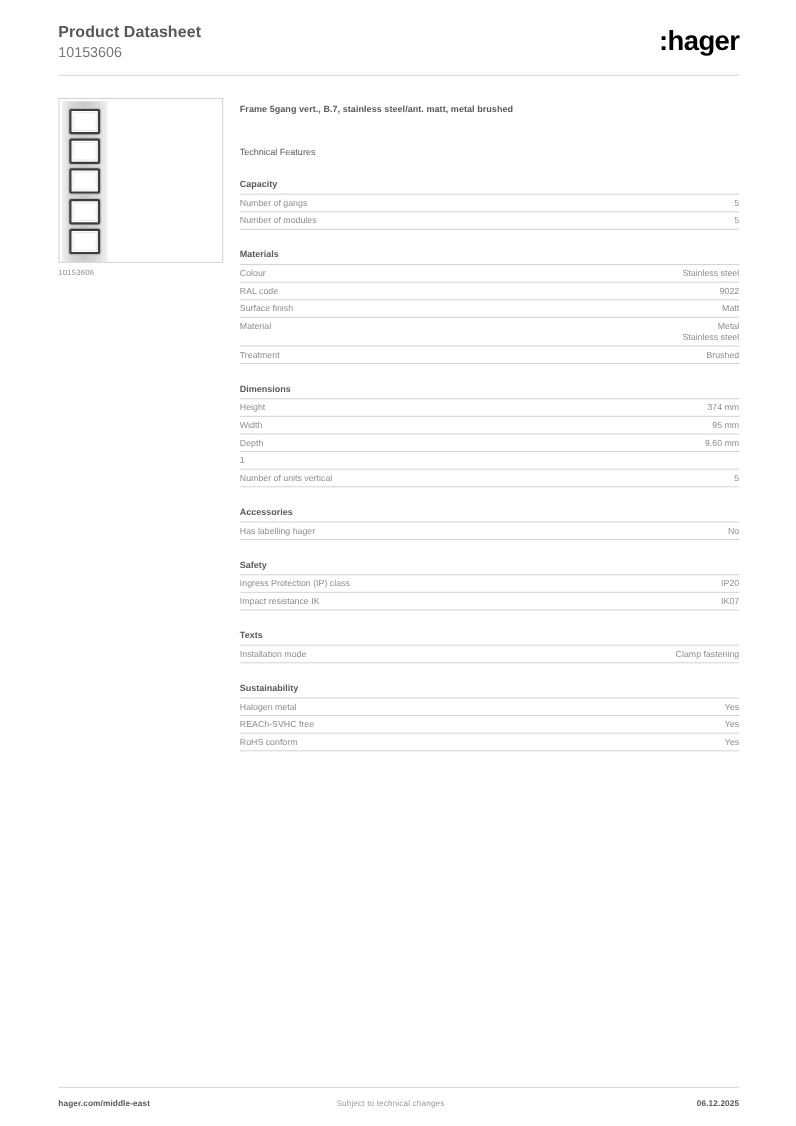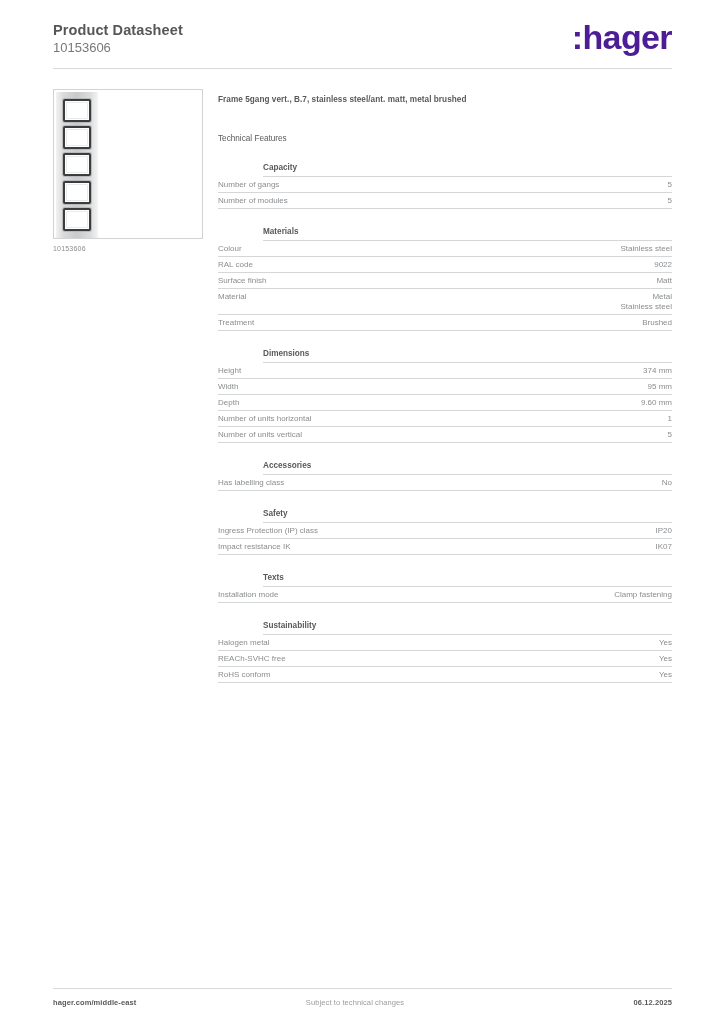--- a/index.html
+++ b/index.html
@@ -34,23 +34,23 @@
     line-height: 17px;
   }
   .doc-subtitle {
     font-size: 13px;
     font-weight: normal;
     color: #76787a;
     line-height: 16px;
     margin-top: 1px;
   }
   .logo {
-    font-size: 34px;
-    font-weight: bold;
-    color: #4c1d95;
+    font-size: 25px;
+    font-weight: bold;
+    color: #000000;
     letter-spacing: -0.6px;
     line-height: 26px;
     padding-top: 4px;
   }
   .header-rule {
     position: absolute;
     left: 53px; top: 68px;
     width: 619px; height: 1px;
     background: #d8d9da;
   }
@@ -122,21 +122,20 @@
   }
   .section { margin-top: 17px; }
   .section:first-of-type { margin-top: 18px; }
   .section-title {
     font-size: 8.2px;
     font-weight: bold;
     color: #58595b;
     padding-bottom: 3px;
     border-bottom: 1px solid #d5d6d7;
     line-height: 11px;
-    margin-left: 45px;
   }
   .row {
     display: flex;
     justify-content: space-between;
     align-items: flex-start;
     border-bottom: 1px solid #d5d6d7;
     padding: 3px 0 2px 0;
     min-height: 14px;
   }
   .row-label {
@@ -266,32 +265,31 @@
           </div>
           <div class="row">
             <div class="row-label">Width</div>
             <div class="row-value">95 mm</div>
           </div>
           <div class="row">
             <div class="row-label">Depth</div>
             <div class="row-value">9.60 mm</div>
           </div>
           <div class="row">
-            <div class="row-label">Number of units horizontal</div>
             <div class="row-value">1</div>
           </div>
           <div class="row">
             <div class="row-label">Number of units vertical</div>
             <div class="row-value">5</div>
           </div>
         </div>
         <div class="section">
           <div class="section-title">Accessories</div>
           <div class="row">
-            <div class="row-label">Has labelling class</div>
+            <div class="row-label">Has labelling hager</div>
             <div class="row-value">No</div>
           </div>
         </div>
         <div class="section">
           <div class="section-title">Safety</div>
           <div class="row">
             <div class="row-label">Ingress Protection (IP) class</div>
             <div class="row-value">IP20</div>
           </div>
           <div class="row">

